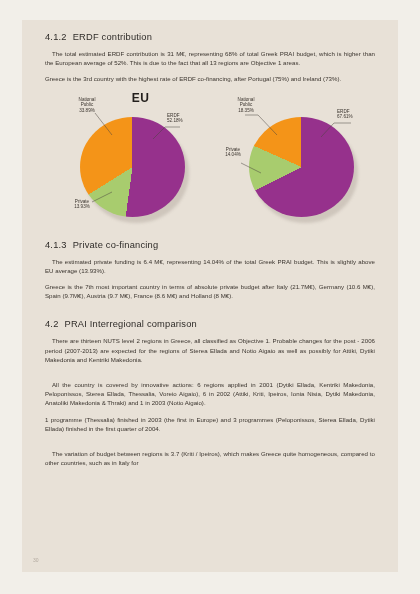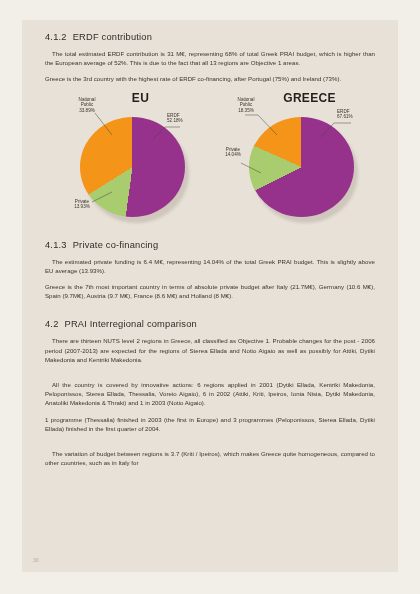--- a/index.html
+++ b/index.html
@@ -146,21 +146,20 @@
           <span>Private</span><br>
           <span>13.93%</span>
         </div>
         <div class="lbl right" style="left:117px; top:22px; width:44px;">
           <span>ERDF</span><br>
           <span>52.18%</span>
         </div>
       </div>
 
       <div class="chart gr">
-        <div class="chart-title">GREECE</div>
         <div class="pie-wrap">
           <div class="pie-shadow"></div>
           <div class="pie" style="background: conic-gradient(from 0deg, #96318c 0deg 243.4deg, #a8cc6e 243.4deg 293.94deg, #f49418 293.94deg 360deg);"></div>
         </div>
         <svg class="leader">
           <line x1="43" y1="24" x2="62" y2="44" stroke="#4a443e" stroke-width="0.5"></line>
           <line x1="30" y1="24" x2="43" y2="24" stroke="#4a443e" stroke-width="0.5"></line>
           <line x1="26" y1="72" x2="46" y2="82" stroke="#4a443e" stroke-width="0.5"></line>
           <line x1="119" y1="32" x2="136" y2="32" stroke="#4a443e" stroke-width="0.5"></line>
           <line x1="106" y1="46" x2="119" y2="32" stroke="#4a443e" stroke-width="0.5"></line>

